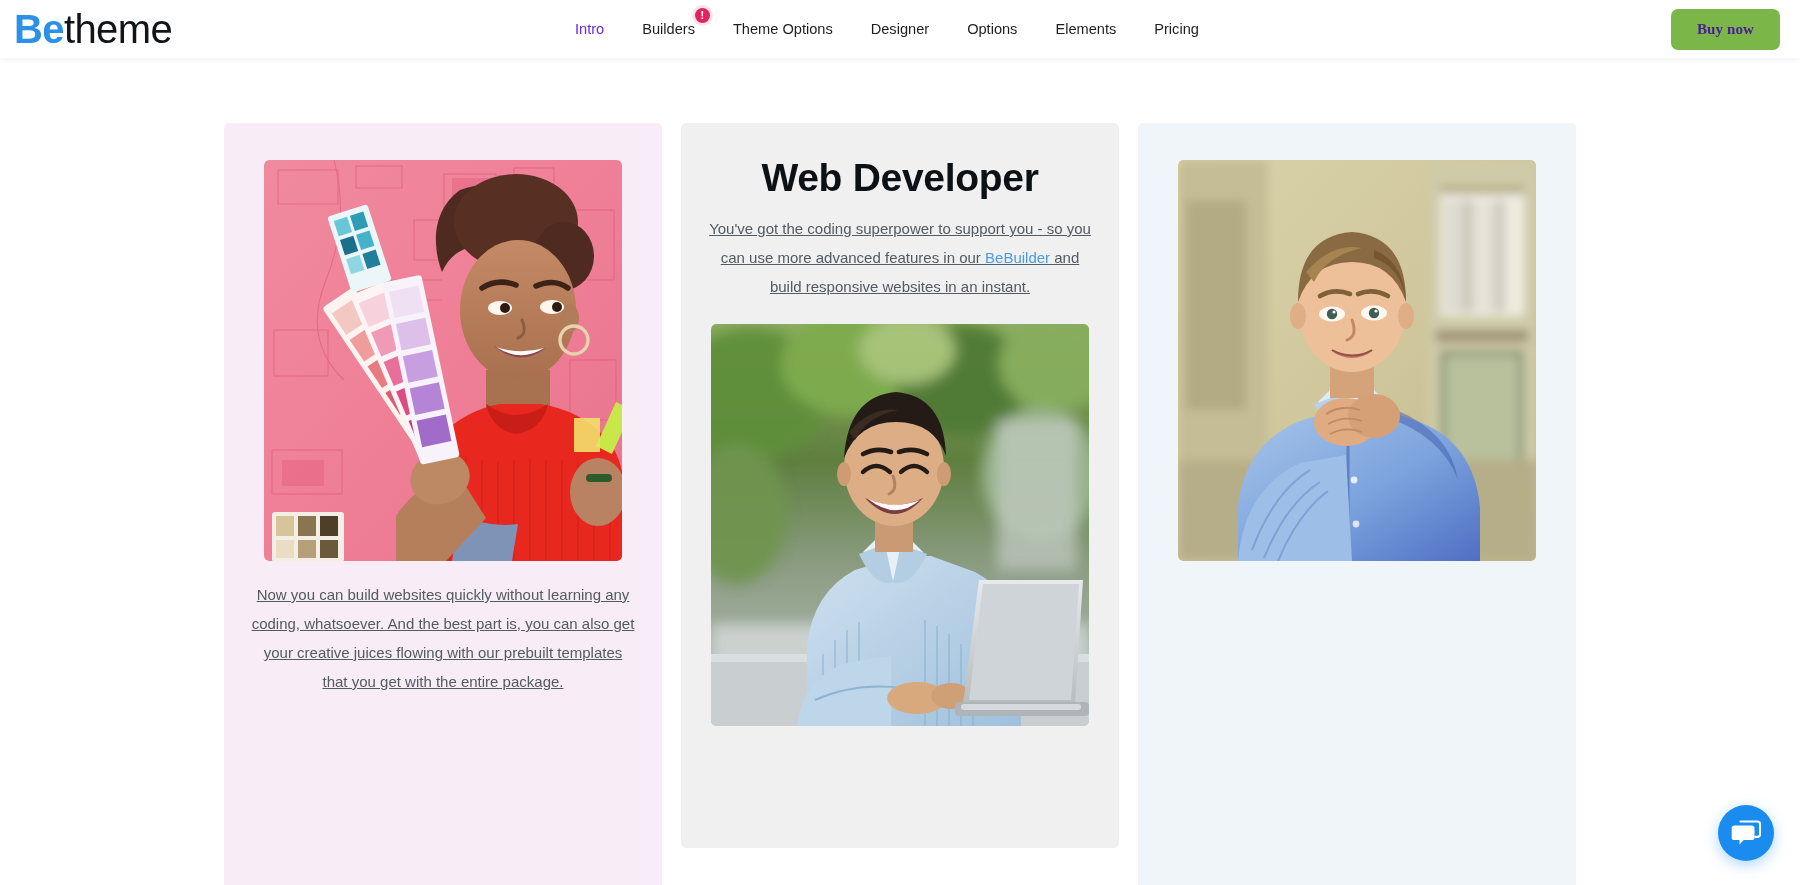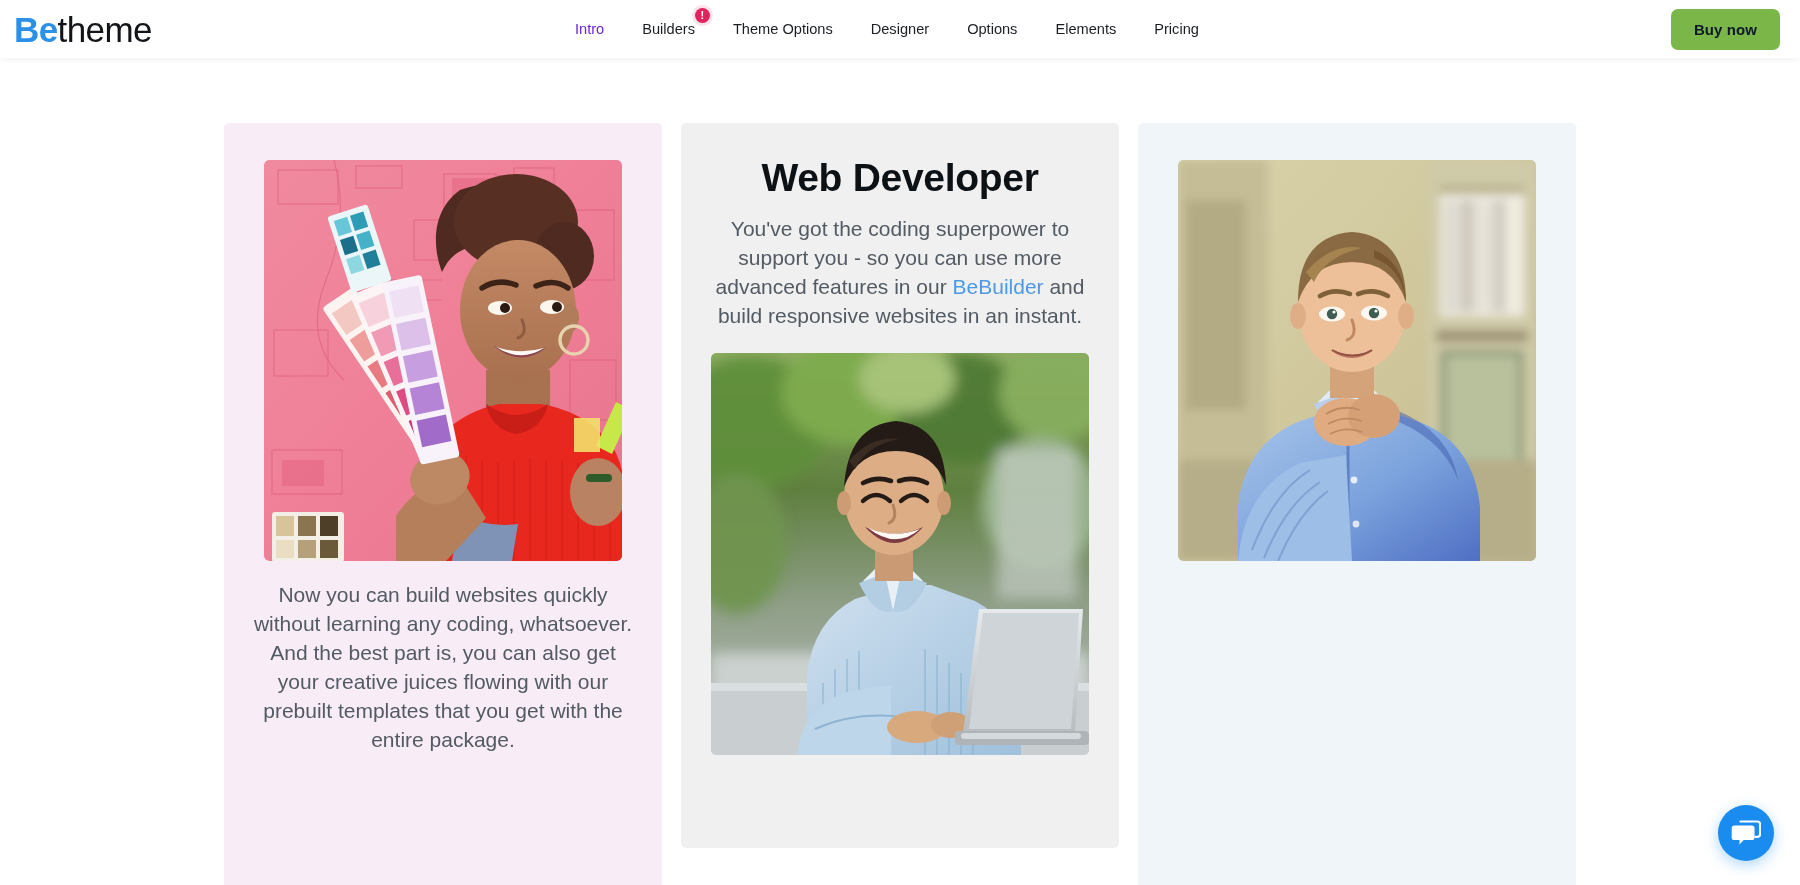--- a/index.html
+++ b/index.html
@@ -25,21 +25,21 @@
     align-items: center;
     z-index: 20;
     box-shadow: 0 2px 6px rgba(0,0,0,0.055);
   }
 
   .logo {
     position: absolute;
     left: 14px;
     top: 50%;
     transform: translateY(-50%);
-    font-size: 35px;
+    font-size: 40px;
     line-height: 1;
     letter-spacing: -0.6px;
     white-space: nowrap;
     user-select: none;
   }
   .logo .be {
     color: #2a90e8;
     font-weight: bold;
   }
   .logo .theme {
@@ -84,23 +84,23 @@
   }
 
   .buy-now {
     position: absolute;
     right: 20px;
     top: 9px;
     width: 109px;
     height: 41px;
     border-radius: 7px;
     background: #7ab648;
-    color: #0f172a;
+    color: #4c1d95;
     border: none;
-    font-family: Liberation Sans, sans-serif;
+    font-family: Liberation Serif, serif;
     font-size: 15px;
     font-weight: bold;
     cursor: pointer;
     letter-spacing: 0.1px;
   }
 
   
   .main {
     position: relative;
     width: 1800px;
@@ -127,26 +127,27 @@
   .card.c3 { background: #eff5f9; height: 793px; padding-top: 37px; }
 
   .card-title {
     font-size: 39px;
     font-weight: bold;
     color: #0c1116;
     text-align: center;
     letter-spacing: -0.3px;
   }
   .card-body {
-    font-size: 21px;
+    font-size: 15px;
     color: #525a63;
     text-align: center;
     line-height: 29px;
     margin-top: 14px;
     padding: 0 2px;
+    text-decoration: underline;
   }
   .card-body .link { color: #4a9ae8; cursor: pointer; }
 
   .photo {
     width: 358px;
     height: 401px;
     border-radius: 5px;
     overflow: hidden;
     margin: 0 auto;
     display: block;

